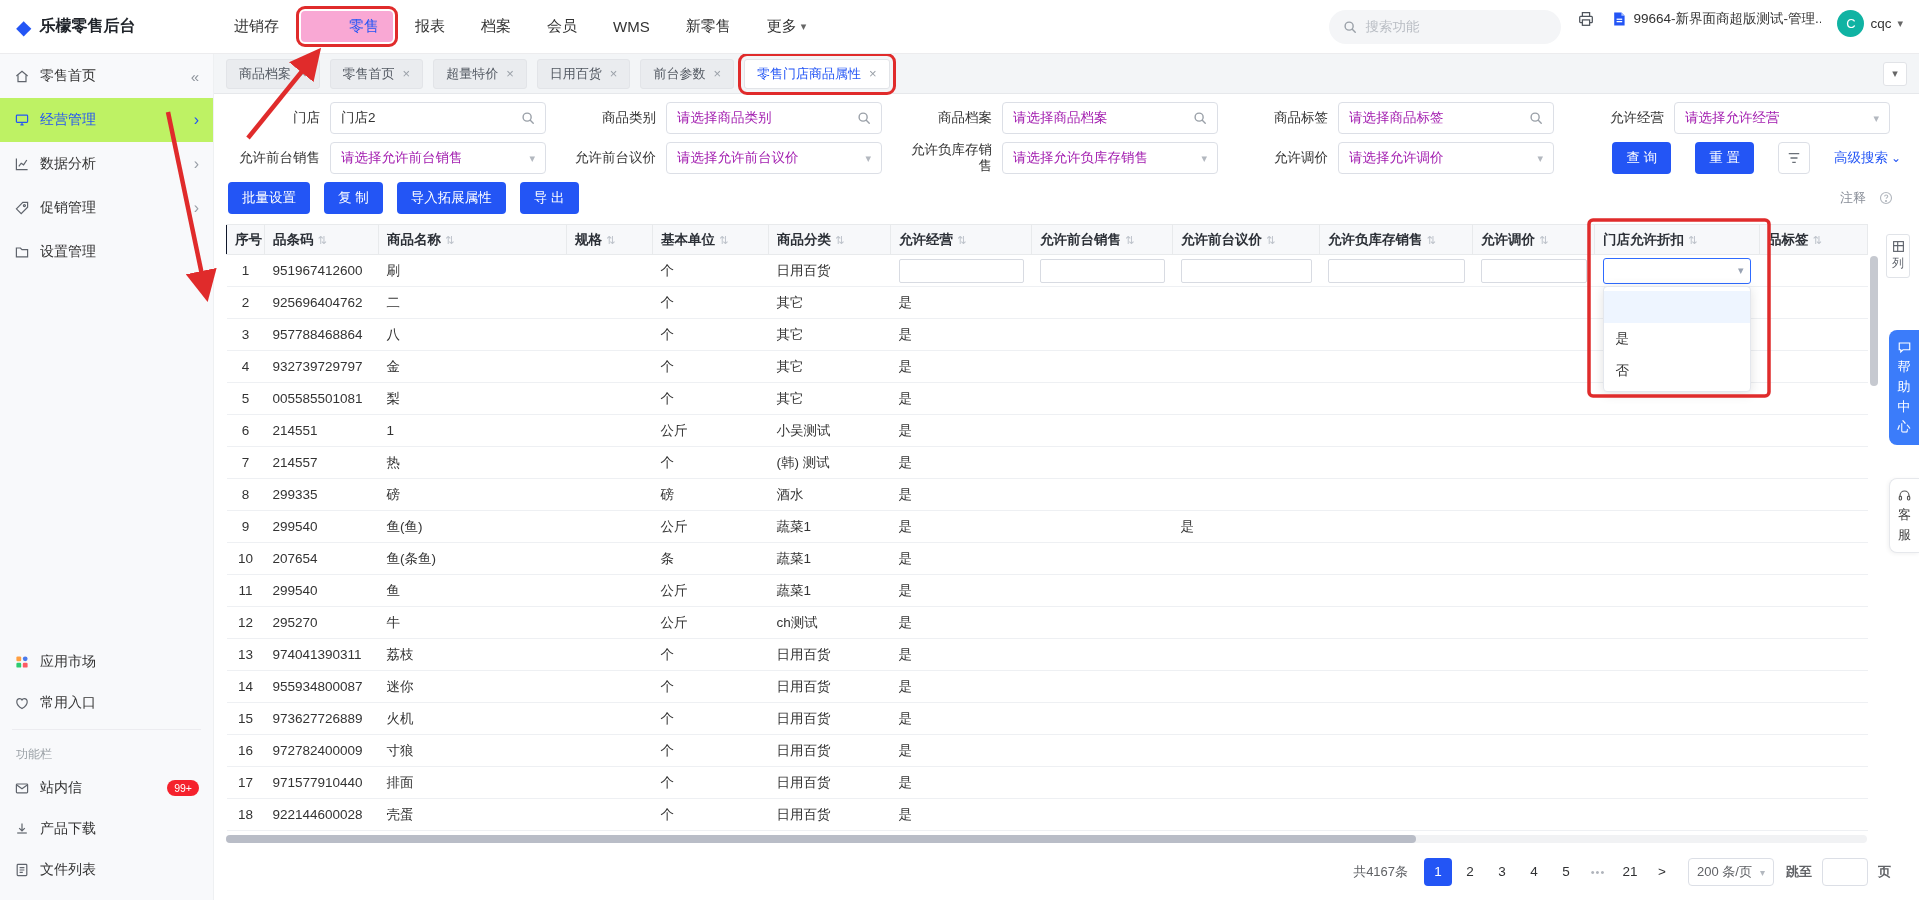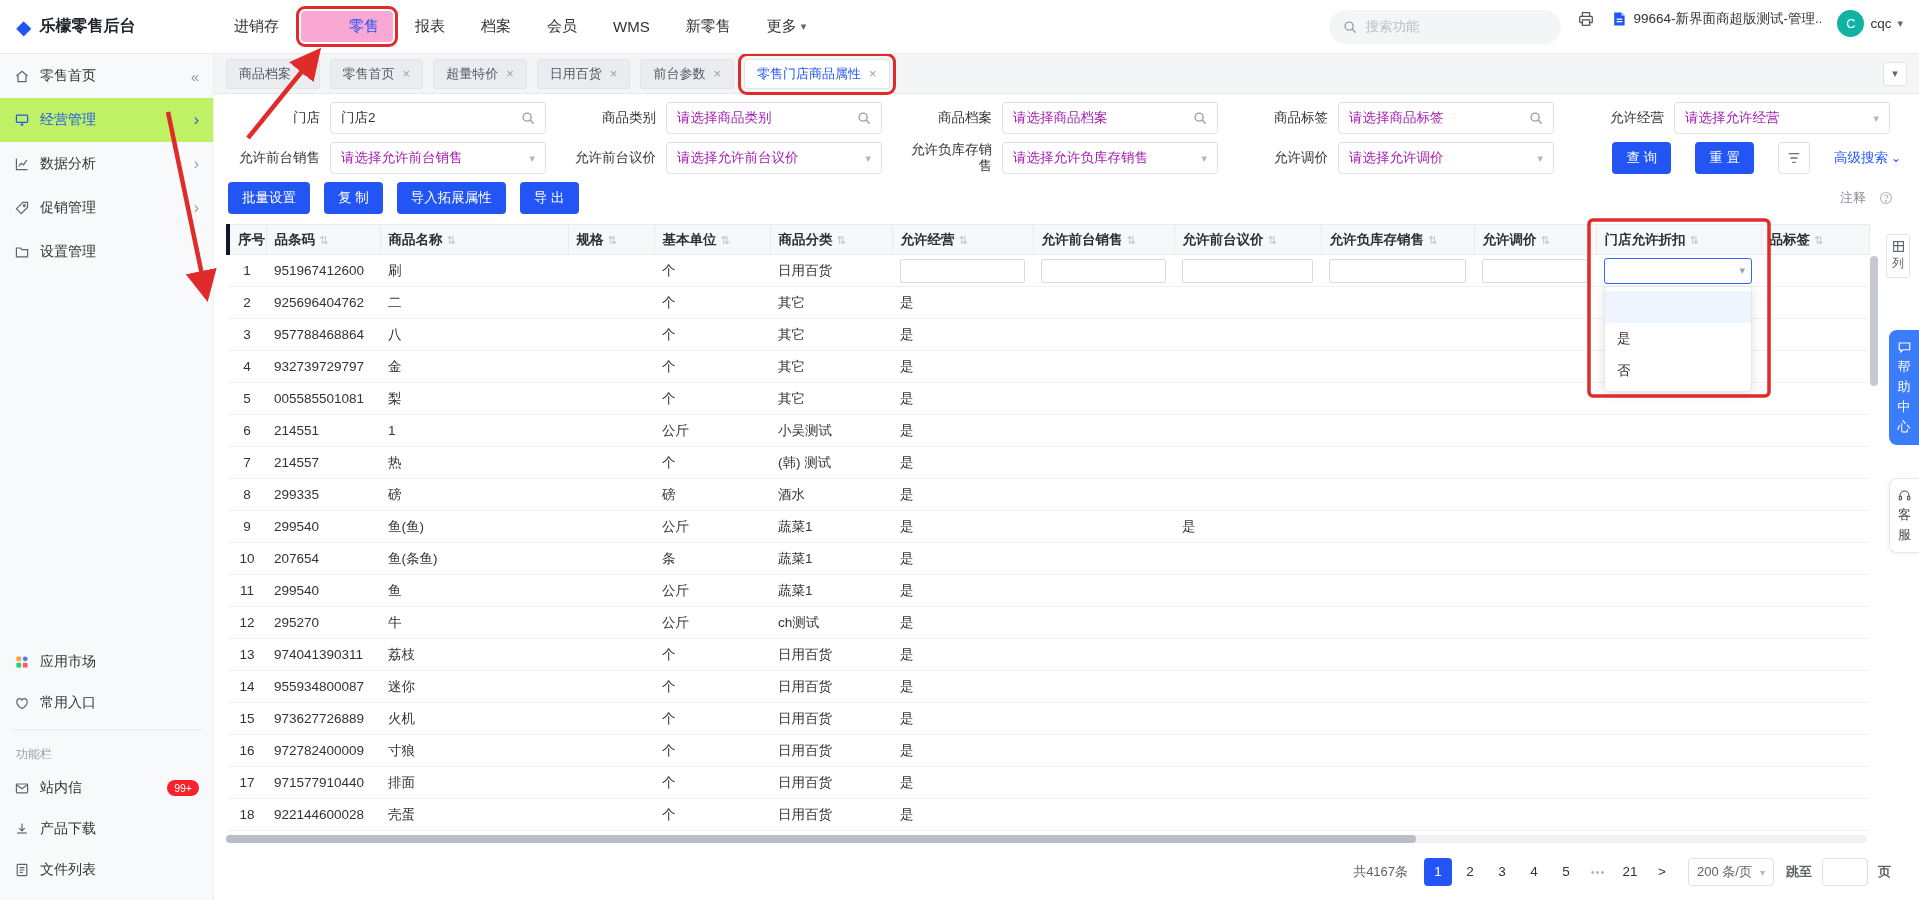--- a/index.html
+++ b/index.html
@@ -73,21 +73,21 @@
 
 
 .actions{display:flex;align-items:center;gap:14px;padding:6px 14px 10px;}
 .note-link{margin-left:auto;display:flex;align-items:center;gap:13px;color:#8a8f99;font-size:13px;cursor:pointer;padding-right:12px;}
 .note-link .ic{color:#b3b8bf;}
 
 
 .table-wrap{position:relative;margin-left:12px;width:1641px;}
 .tbl{width:1641px;border-collapse:collapse;table-layout:fixed;font-size:13.5px;}
 .tbl th{background:#f7f8fa;border-top:1px solid #e8eaec;border-bottom:1px solid #e8eaec;border-right:1px solid #e8eaec;height:30px;font-weight:bold;color:#2b2f36;text-align:left;padding:0 8px;white-space:nowrap;overflow:hidden;cursor:pointer;}
-.tbl th:first-child{border-left:4px solid #0f172a;}
+.tbl th:first-child{border-left:1px solid #0f172a;}
 .tbl td{border-bottom:1px solid #eef0f3;height:32px;padding:0 8px;color:#333;white-space:nowrap;overflow:hidden;background:#fff;}
 .c-center{text-align:center;}
 .sort{color:#bdc2ca;font-size:11px;margin-left:4px;font-weight:normal;}
 .cell-input{height:24px;width:100%;border:1px solid #d8dbe2;border-radius:2px;background:#fff;cursor:text;}
 .dd-cell{overflow:visible !important;position:relative;}
 .dd-box{width:148px;height:26px;border:1px solid #2f6bff;border-radius:3px;background:#fff;display:flex;align-items:center;justify-content:flex-end;padding:0 6px;cursor:pointer;}
 .dd-caret{color:#98a2b3;font-size:11px;}
 .dd-panel{position:absolute;top:31px;left:8px;width:148px;background:#fff;border:1px solid #e4e7ed;border-radius:4px;box-shadow:0 2px 12px rgba(0,0,0,.12);padding:4px 0;z-index:60;}
 .dd-item{height:32px;line-height:32px;padding:0 12px;font-size:13.5px;color:#333;cursor:pointer;}
 .dd-item.hover{background:#eef5ff;}

